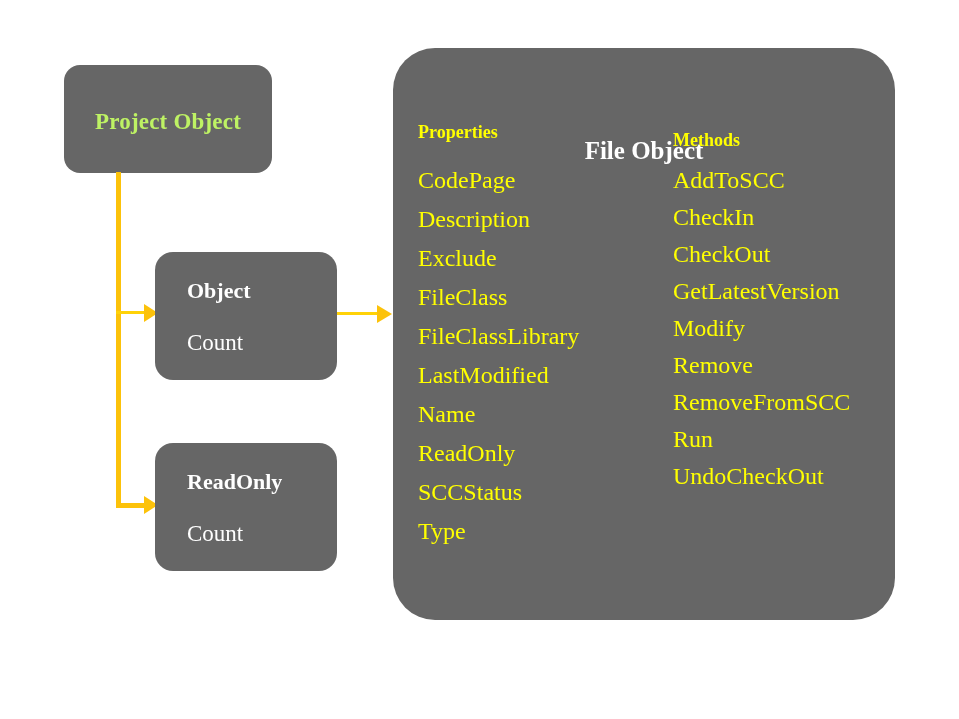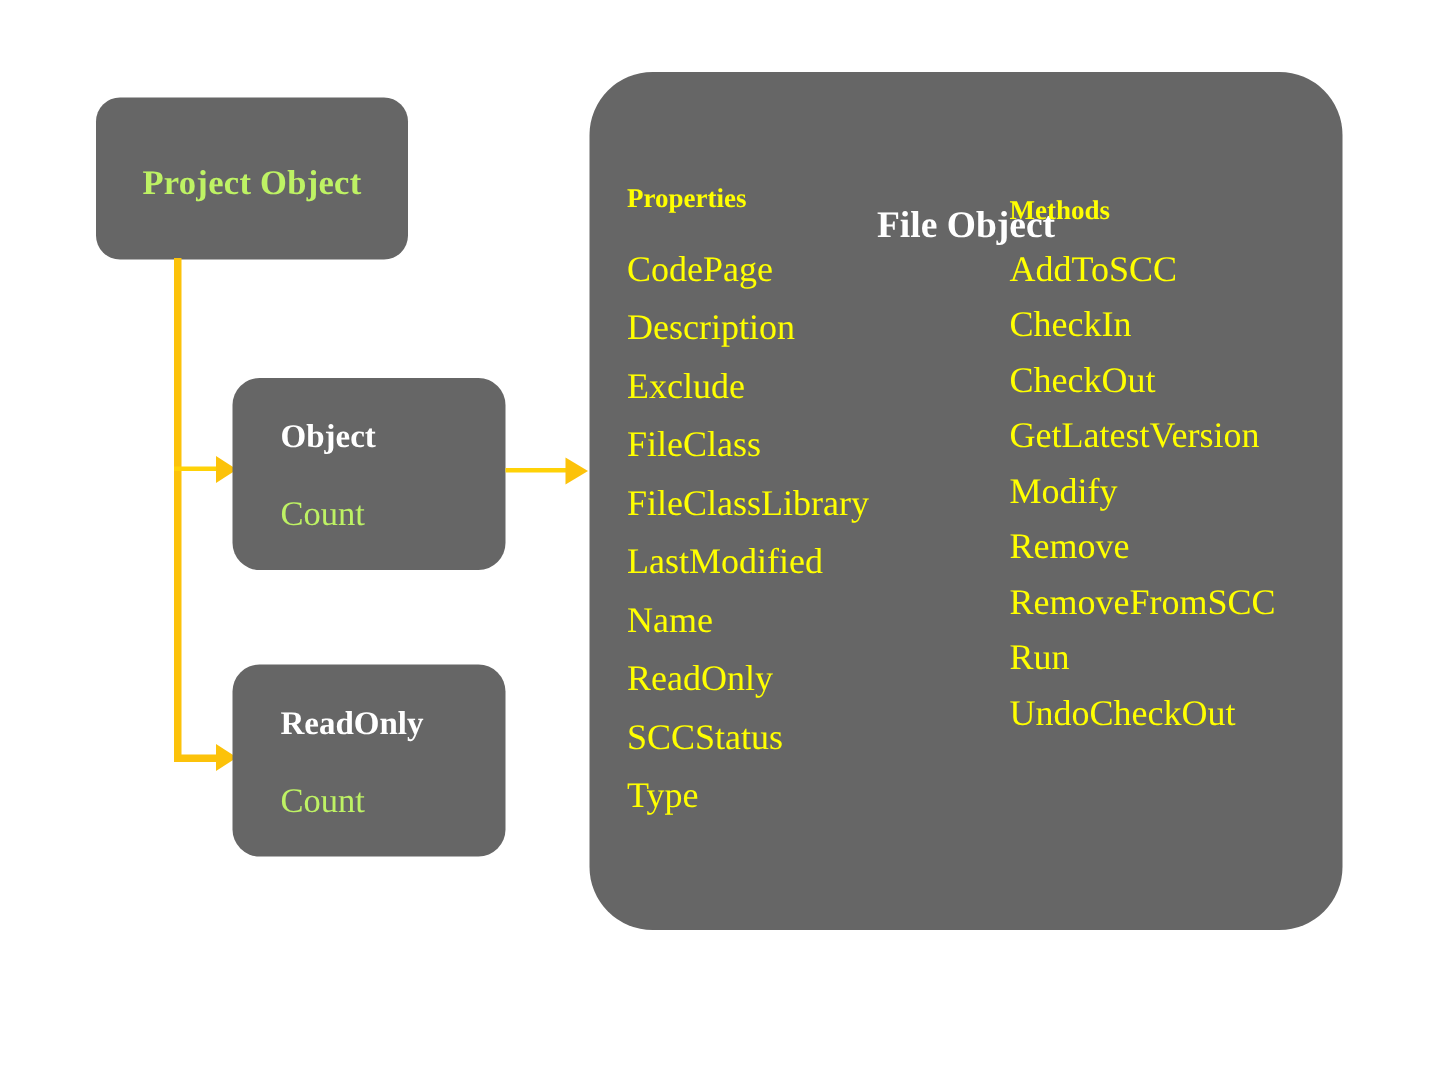--- a/index.html
+++ b/index.html
@@ -39,21 +39,21 @@
     left:155px;
   }
   #files-node{top:252px;}
   #servers-node{top:443px;}
   .collection .node-title{
     position:absolute;left:32px;top:26px;
     font-size:22px;font-weight:bold;color:#ffffff;
   }
   .collection .node-prop{
     position:absolute;left:32px;top:78px;
-    font-size:23px;color:#bef264;font-weight:normal;
+    font-size:23px;color:#ffffff;font-weight:normal;
   }
 
   
   #file-object-panel{
     left:393px;top:48px;width:502px;height:572px;
     border-radius:42px;
   }
   #file-object-panel .panel-title{
     position:absolute;left:0;right:0;top:68px;
     text-align:center;

